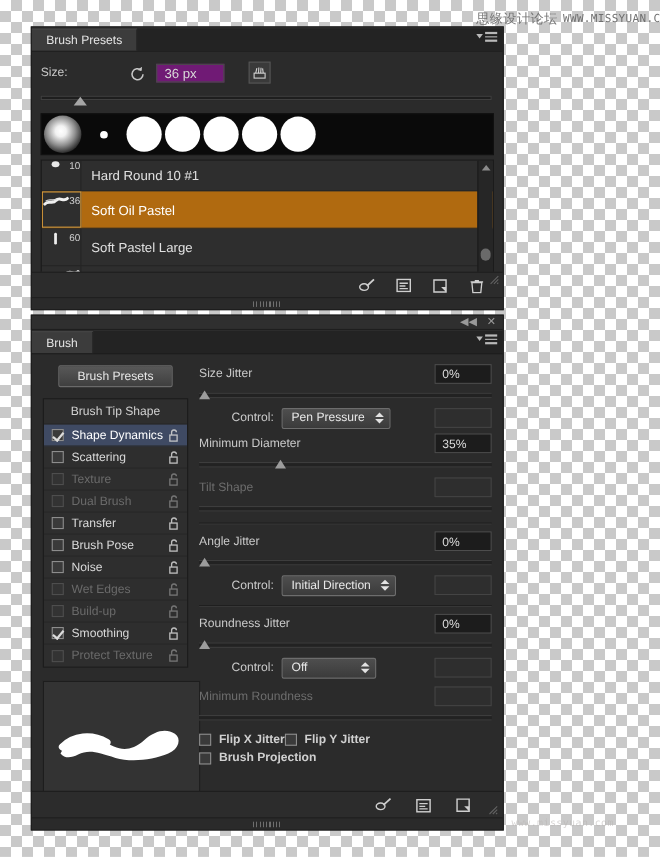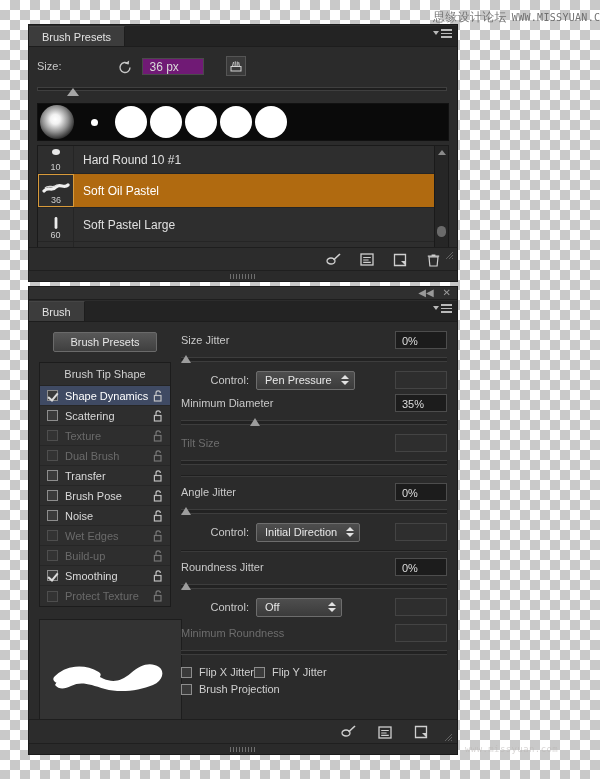--- a/index.html
+++ b/index.html
@@ -79,21 +79,21 @@
   }
   .sw{border-radius:50%;}
   .sw.soft{width:34px;height:34px;background:radial-gradient(circle at 45% 42%,#ffffff 0%,#f2f2f2 18%,#8f8f8f 48%,#1a1a1a 78%,#0a0a0a 100%);}
   .sw.tiny{width:7px;height:7px;background:#fff;margin-left:14px;margin-right:14px;}
   .sw.hard{width:32px;height:32px;background:#fff;}
 
   
   .blist{margin:4px 8px 0 8px;height:115px;background:#2e2e2e;border:1px solid #1a1a1a;position:relative;overflow:hidden;box-sizing:border-box;}
   .brow{display:flex;align-items:center;height:34px;border-bottom:1px solid #252525;position:relative;box-sizing:border-box;}
   .brow.sel{background:#b06a10;}
-  .brow .thumbcell{width:36px;min-width:36px;height:100%;position:relative;display:flex;flex-direction:column;align-items:center;justify-content:flex-end;padding-bottom:1px;box-sizing:border-box;border-right:1px solid #252525;}
+  .brow .thumbcell{width:36px;min-width:36px;height:100%;position:relative;display:flex;flex-direction:row;align-items:center;justify-content:flex-end;padding-bottom:16px;box-sizing:border-box;border-right:1px solid #252525;}
   .brow.sel .thumbcell{background:#2e2e2e;border:1px solid #d89a3a;box-sizing:border-box;}
   .bsize{font-size:9px;color:#cfcfcf;line-height:9px;}
   .bname{color:#e0e0e0;font-size:12px;padding-left:9px;}
   .brow.sel .bname{color:#ffffff;}
   .bstroke{height:16px;width:28px;display:block;}
   .vscroll{position:absolute;right:0;top:0;width:14px;height:100%;background:#262626;border-left:1px solid #1a1a1a;box-sizing:border-box;}
   .vscroll .arrow{position:absolute;left:3px;width:0;height:0;border-left:4px solid transparent;border-right:4px solid transparent;cursor:pointer;}
   .vscroll .up{top:4px;border-bottom:5px solid #8b8b8b;}
   .vscroll .dn{bottom:4px;border-top:5px solid #8b8b8b;}
   .vscroll .thumb{position:absolute;left:2px;width:9px;height:11px;background:#6a6a6a;border-radius:5px;bottom:22px;cursor:pointer;}
@@ -157,21 +157,21 @@
   }
   .select .spin{position:absolute;right:5px;top:3px;display:flex;flex-direction:column;gap:2px;align-items:center;}
   .select .spin i{display:block;width:0;height:0;border-left:4px solid transparent;border-right:4px solid transparent;}
   .select .spin i.up{border-bottom:4px solid #e2e2e2;}
   .select .spin i.dn{border-top:4px solid #e2e2e2;}
   .ctrl-spacer{flex:1;}
   .sepline{height:1px;background:#1f1f1f;border-bottom:1px solid #3a3a3a;margin:7px 0 5px 0;}
   .flips{display:flex;align-items:center;margin-top:8px;}
   .flip{display:flex;align-items:center;cursor:pointer;}
   .flip .cb2{width:11px;height:11px;background:#3a3a3a;border:1px solid #8d8d8d;margin-right:7px;box-sizing:border-box;}
-  .flip .fl{color:#cfcfcf;font-size:11px;}
+  .flip .fl{color:#cfcfcf;font-size:11px;font-weight:bold;}
   .flip.second{}
   .bp-foot{position:absolute;left:0;right:0;bottom:10px;height:25px;background:#2c2c2c;border-top:1px solid #1e1e1e;display:flex;align-items:center;justify-content:flex-end;gap:20px;padding-right:28px;box-sizing:border-box;}
 </style>
 </head>
 <body>
 
 <div id="stage">
 
   <div class="wm-top">
     <span class="wm-cn">思缘设计论坛</span>
@@ -478,21 +478,21 @@
         <div class="ctl-row">
           <span class="cl">Minimum Diameter</span>
           <span class="vfield">35%</span>
         </div>
         <div class="hslider">
           <div class="track"></div>
           <div class="knob" style="left:69px"></div>
         </div>
 
         <div class="ctl-row" style="margin-top:5px">
-          <span class="cl dim">Tilt Size</span>
+          <span class="cl dim">Tilt Shape</span>
           <span class="vfield empty"></span>
         </div>
         <div class="hslider">
           <div class="track"></div>
         </div>
 
         <div class="sepline"></div>
 
         <div class="ctl-row">
           <span class="cl">Angle Jitter</span>

